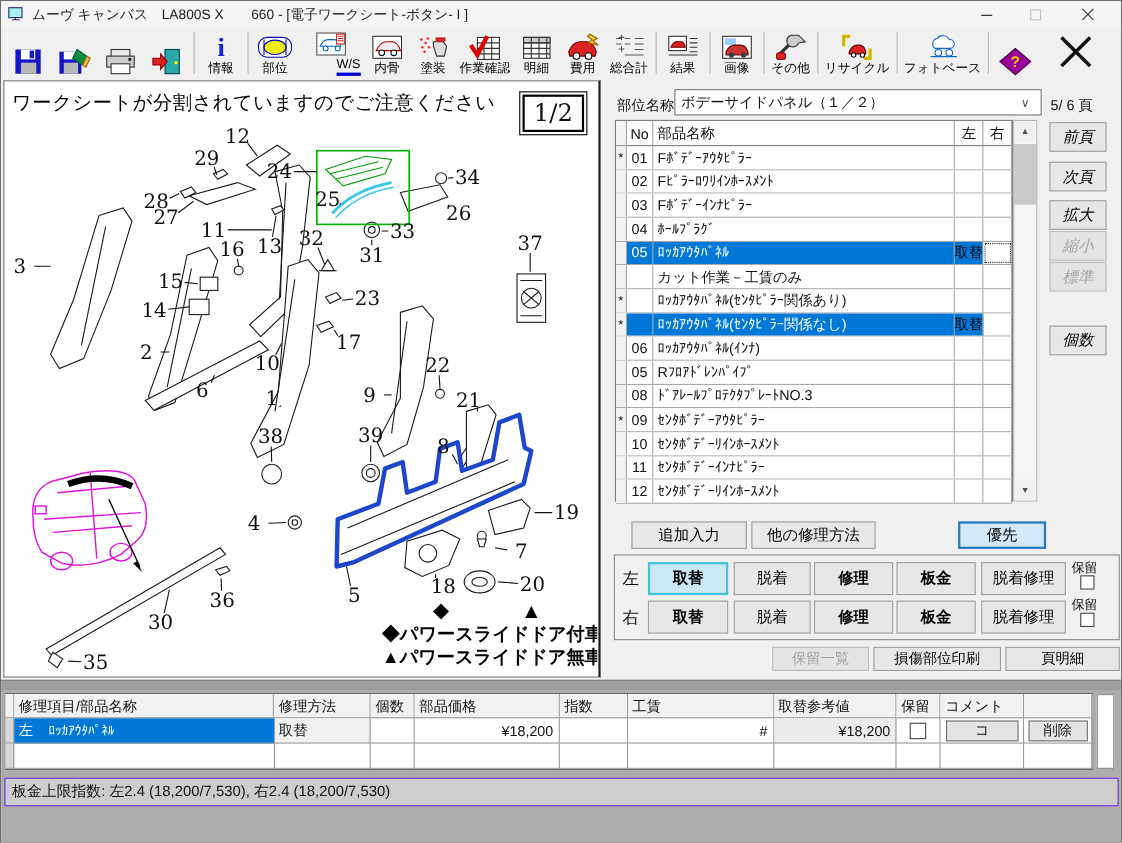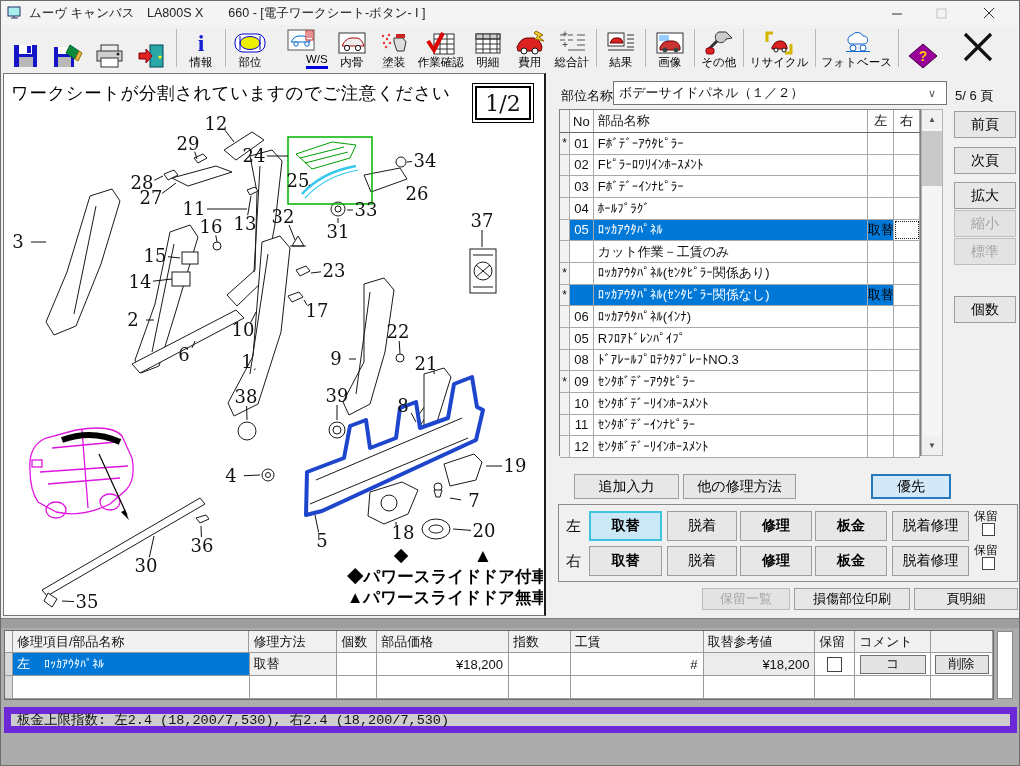--- a/index.html
+++ b/index.html
@@ -53,21 +53,21 @@
   .prow.sel .c-l{background:#0078d7;color:#000;}
   .c-r.focus{outline:1px dotted #222;outline-offset:-2px;background:#fff;}
   
   #pscroll{position:absolute;left:364px;top:36px;width:22px;height:347px;background:#f5f5f5;border:1px solid #b5b5b5;box-sizing:border-box;}
   .sbtn{position:absolute;left:0;width:20px;height:19px;background:#f0f0f0;display:flex;align-items:center;justify-content:center;font-size:8px;color:#505050;}
   #sb-up{top:0;} #sb-dn{bottom:0;}
   #sthumb{position:absolute;left:0;top:21px;width:20px;height:55px;background:#c9c9c9;}
   
   .btn{background:#e7e7e7;border:1px solid #9d9d9d;box-sizing:border-box;display:flex;align-items:center;justify-content:center;font-size:14px;color:#000;cursor:default;}
   .btn.disabled{color:#a4a4a4;background:#e3e3e3;border-color:#bdbdbd;}
-  .sideb{position:absolute;left:397px;width:62px;height:27px;}
+  .sideb{position:absolute;left:397px;width:52px;height:27px;font-style:italic;}
   .sb-0{top:38px;}.sb-1{top:74px;}.sb-2{top:109px;}.sb-3{top:137px;}.sb-4{top:165px;}.sb-5{top:223px;}
   
   .actb{position:absolute;height:25px;top:401px;}
   .ab-0{left:17px;width:105px;} .ab-1{left:126px;width:113px;} .ab-2{left:314px;width:80px;}
   .btn.accent{background:#d3e8f8;border:2px solid #2779bd;}
   
   #repair{position:absolute;left:1px;top:431px;width:460px;height:78px;border:1px solid #8a8a8a;box-sizing:border-box;background:#f0f0f0;}
   .rrow{position:absolute;left:0;width:100%;height:30px;}
   .rrow1{top:6px;} .rrow2{top:41px;}
   .rside{position:absolute;left:7px;top:6px;font-size:15px;}
@@ -85,21 +85,21 @@
   .fb-0{left:145px;width:88px;} .fb-1{left:237px;width:116px;} .fb-2{left:357px;width:104px;}
   
   #divider{position:absolute;left:0;top:617px;width:1020px;height:10px;background:#9e9e9e;border-top:1px solid #7f7f7f;box-sizing:border-box;}
   #bottom{position:absolute;left:0;top:627px;width:1020px;height:139px;background:#acacac;}
   #dtable{position:absolute;left:3px;top:2px;width:988px;border:1px solid #6e6e6e;box-sizing:content-box;background:#fff;font-size:13px;}
   .drow{display:flex;height:22px;}
   .drow>div{border-right:1px solid #9a9a9a;border-bottom:1px solid #9a9a9a;box-sizing:border-box;display:flex;align-items:center;overflow:hidden;white-space:nowrap;}
   .dh{background:#f1f1f1;padding-left:4px;}
   .num{justify-content:flex-end;padding-right:5px;}
   #bscroll{position:absolute;left:996px;top:3px;width:16px;height:68px;background:#fff;border:1px solid #8a8a8a;box-sizing:border-box;}
-  #statusbar{position:absolute;left:3px;top:79px;width:1013px;height:26px;background:#cdcdcd;border:7px solid #6d28d9;box-sizing:border-box;display:flex;align-items:center;padding-left:6px;font-size:13.5px;font-family:Liberation Mono, monospace;}
+  #statusbar{position:absolute;left:3px;top:79px;width:1013px;height:26px;background:#cdcdcd;border:1px solid #6d28d9;box-sizing:border-box;display:flex;align-items:center;padding-left:6px;font-size:13.5px;}
   .cellbtn{background:#e4e4e4;border:1px solid #707070;box-sizing:border-box;display:flex;align-items:center;justify-content:center;}
 </style>
 </head>
 <body>
 
 <div id="app">
 
   <div id="titlebar">
     <span id="titleicon">
       <svg width="16" height="16">

